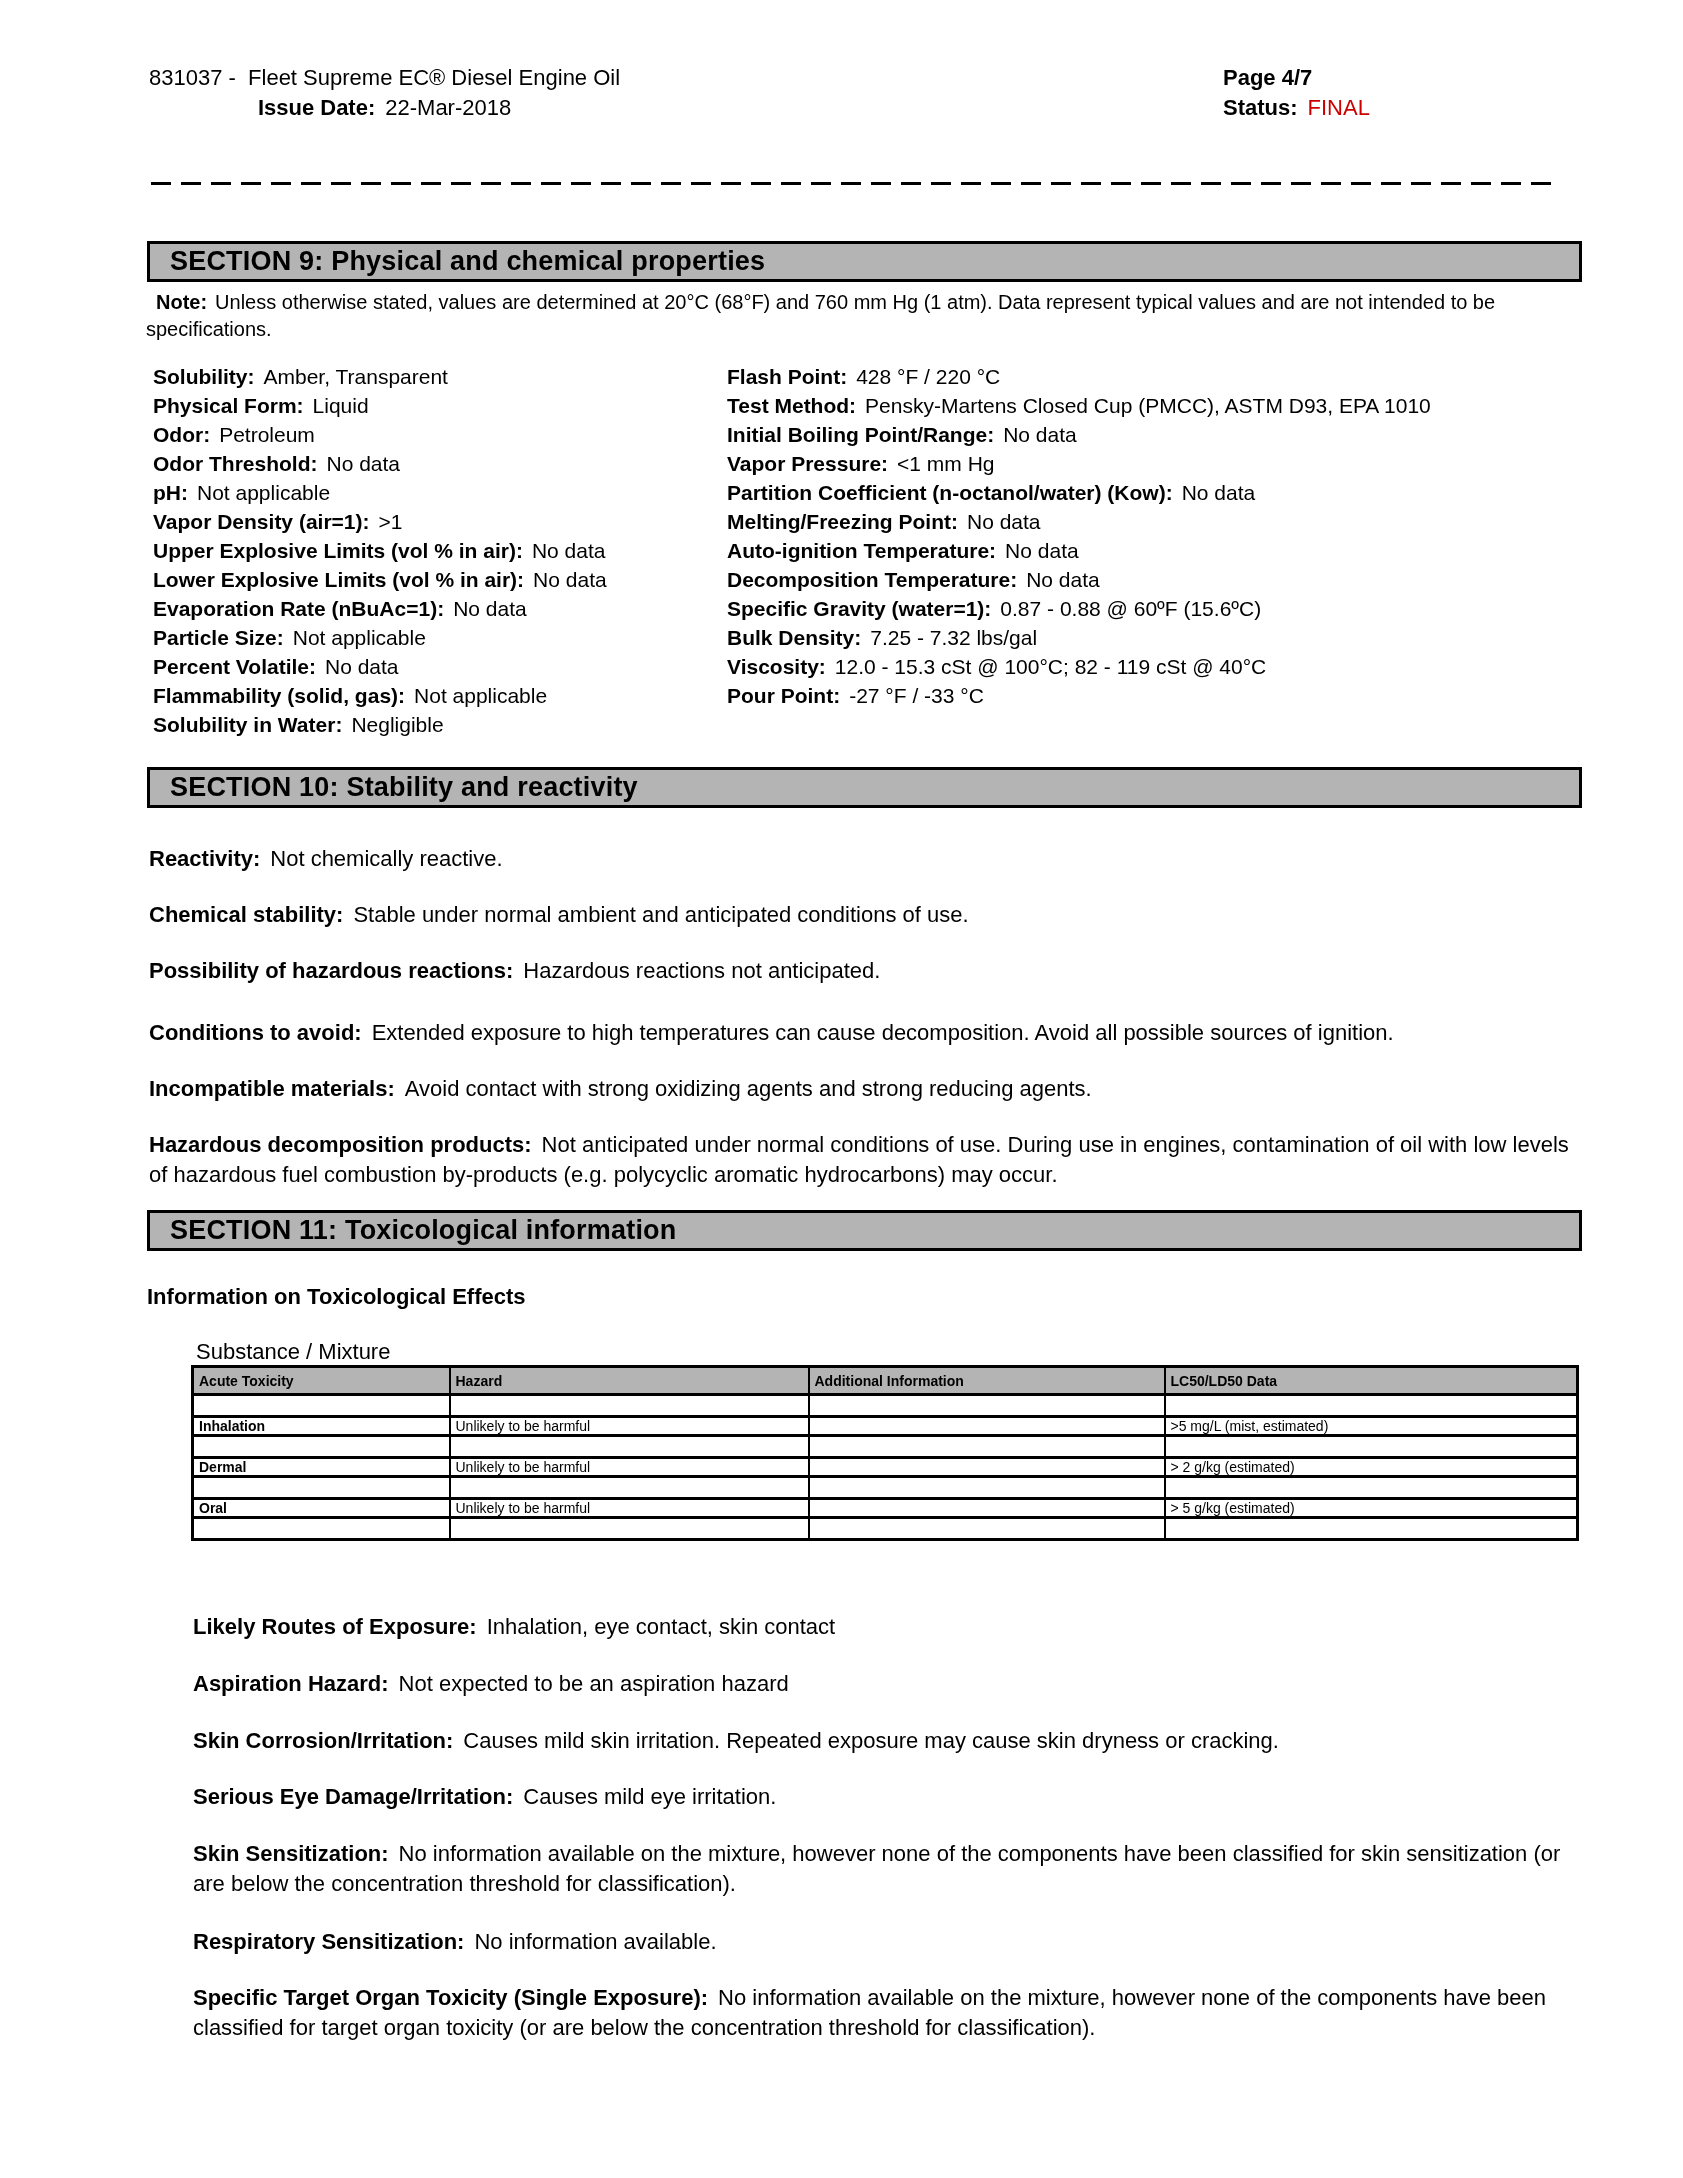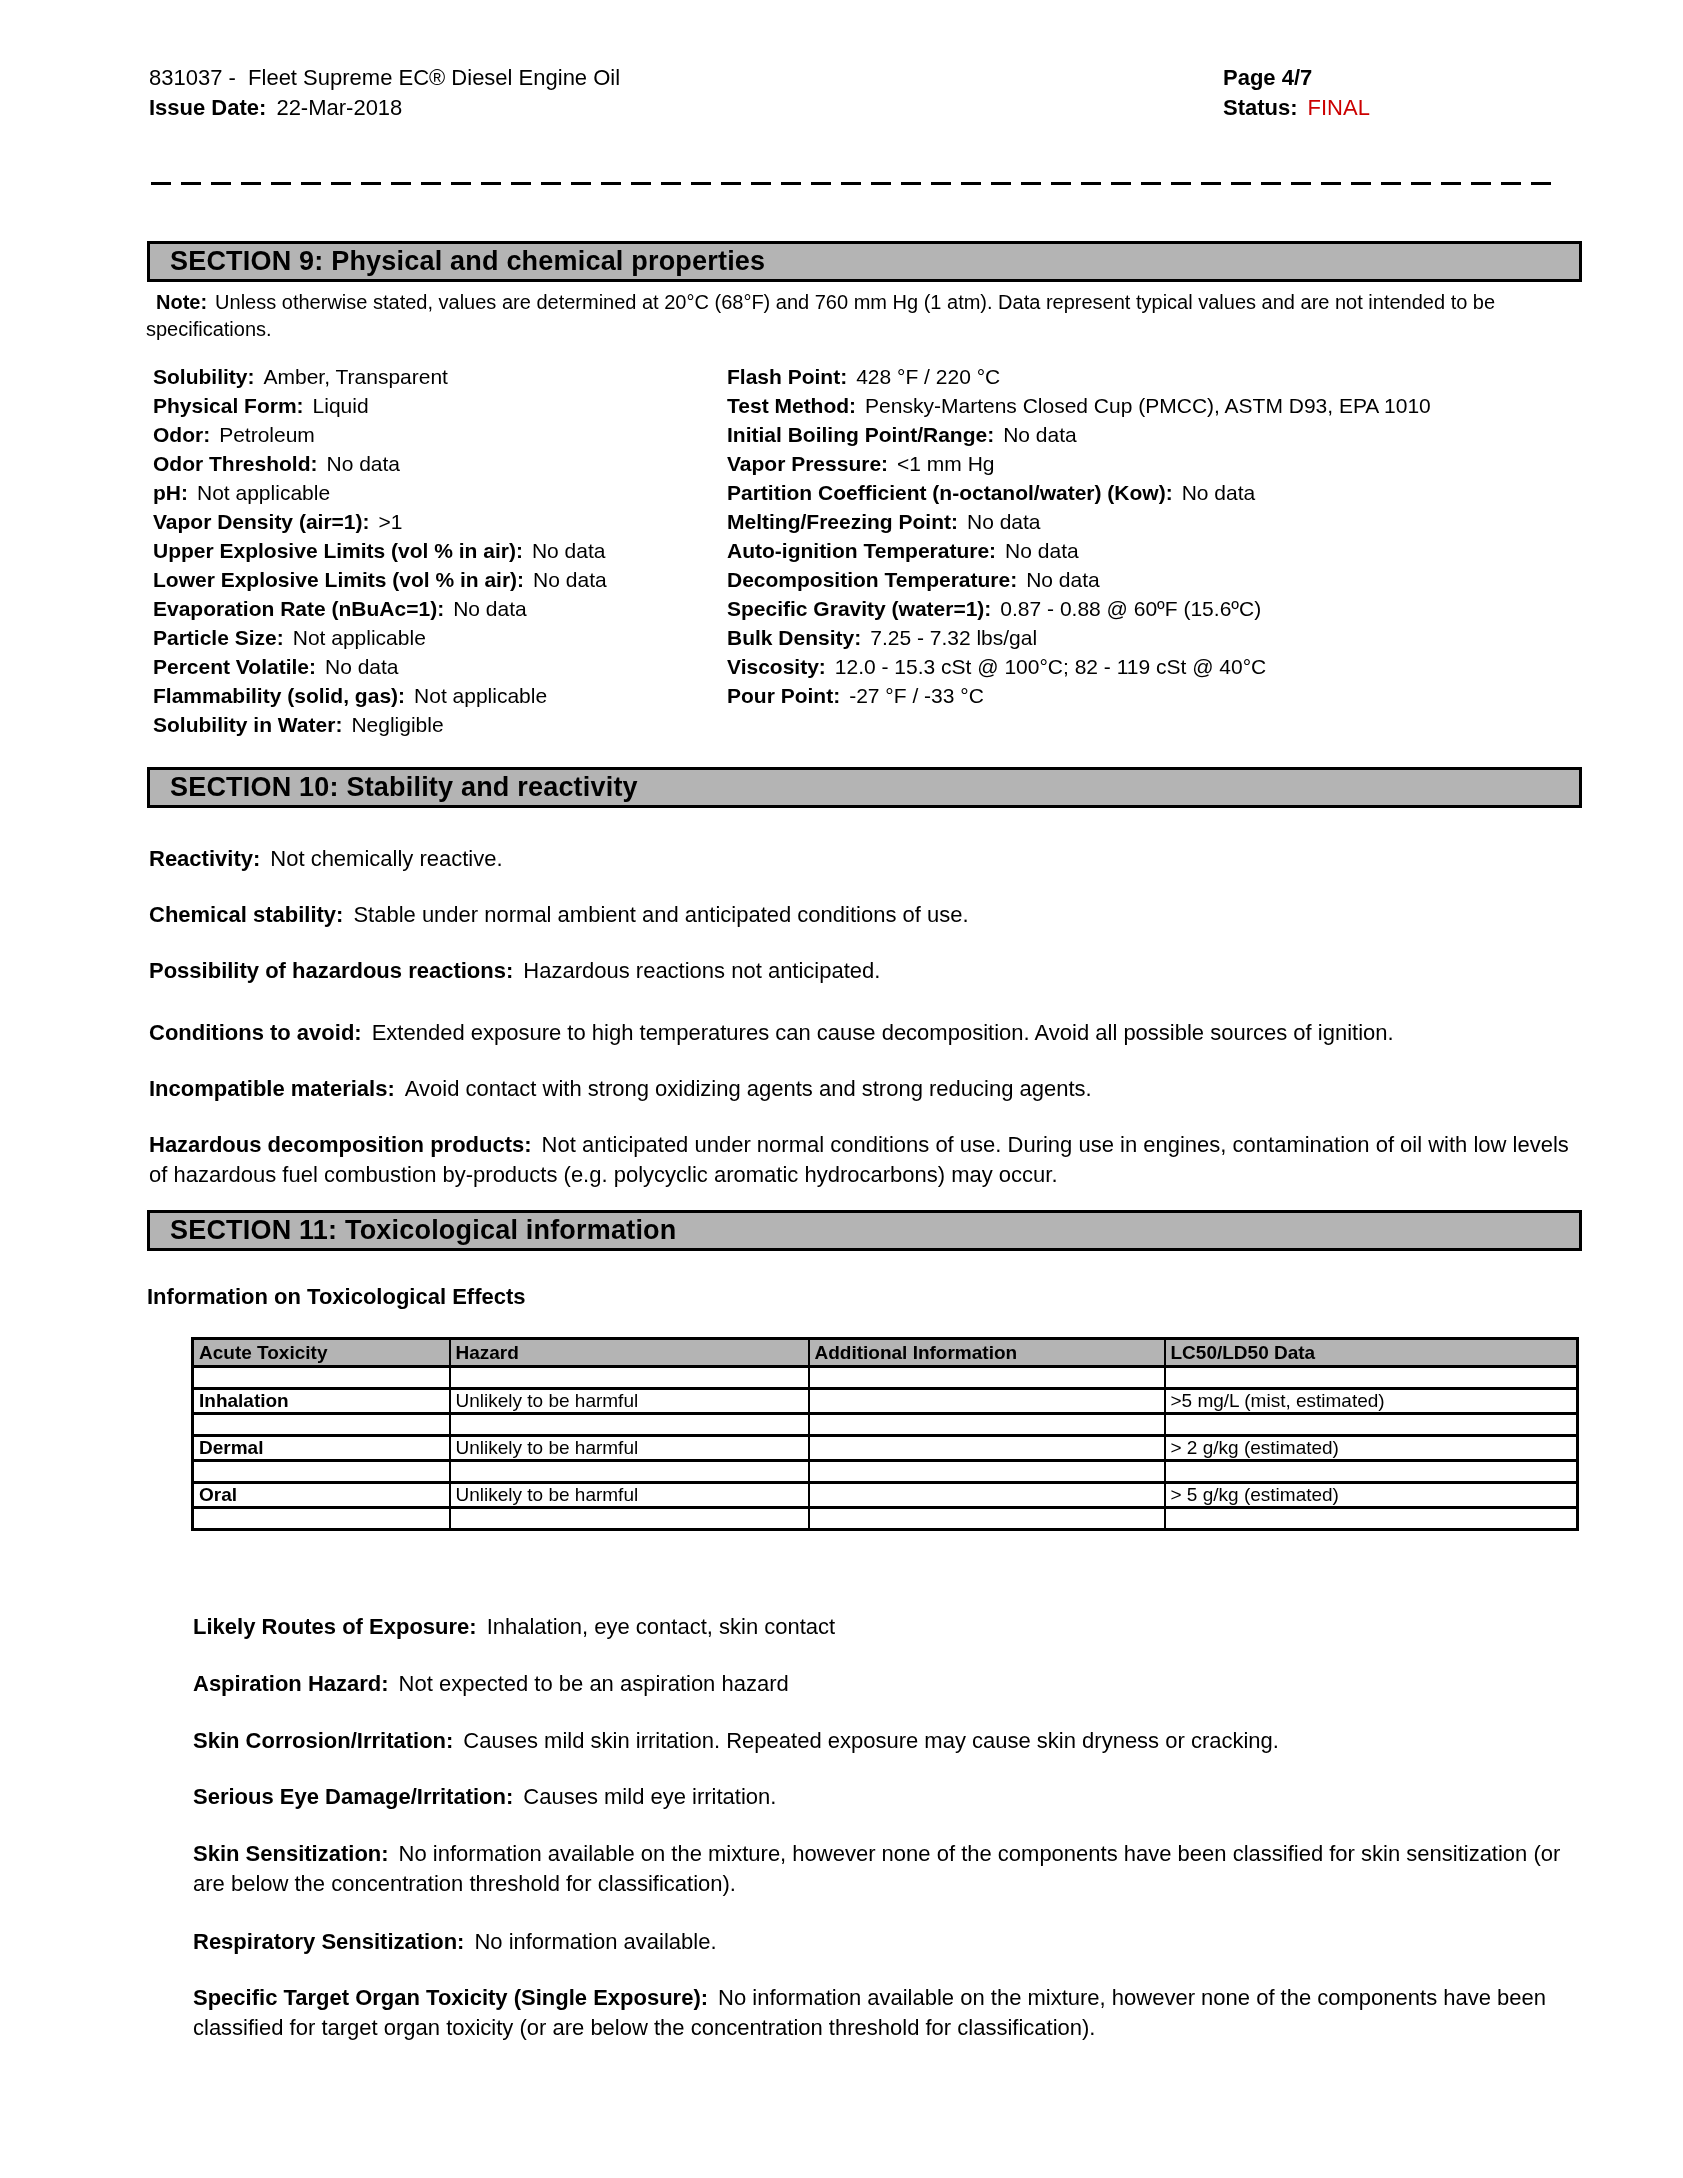--- a/index.html
+++ b/index.html
@@ -15,21 +15,21 @@
     color:var(--ink);
     font-family:"Liberation Sans","DejaVu Sans",sans-serif;
   }
   .abs{position:absolute;}
   .b{font-weight:bold;}
   .val{margin-left:10px;}
   .pre{white-space:pre-wrap;}
 
   
   .hdr{top:63px;font-size:22px;line-height:30px;}
-  .hdr-left{left:149px;}
+  .hdr-left{left:149px;text-align:center;}
   .hdr-right{left:1223px;}
   .status-final{color:var(--status-red);}
 
   .dashed-rule{
     left:151px;top:182px;width:1407px;height:3px;
     background:repeating-linear-gradient(to right,#000 0 20px,transparent 20px 30px);
   }
 
   
   .bar{
@@ -60,23 +60,23 @@
   
   .para{font-size:22px;line-height:30px;}
   .s10{left:149px;width:1440px;}
   .s11{left:193px;width:1381px;}
 
   .subtitle{left:147px;top:1284px;font-size:22px;font-weight:bold;}
   .table-title{left:196px;top:1339px;font-size:22px;font-weight:normal;}
 
   
   .tox{
-    left:191px;top:1337px;width:1386px;
+    left:191px;top:1365px;width:1386px;
     border-collapse:collapse;table-layout:fixed;
-    font-size:19px;
+    font-size:14px;
   }
   .tox th,.tox td{
     border-left:2px solid #000;border-right:2px solid #000;
     border-top:3px solid #000;border-bottom:3px solid #000;
     padding:0 0 0 5px;text-align:left;vertical-align:middle;
     overflow:hidden;white-space:nowrap;
   }
   .tox{border:3px solid #000;}
   .tox th{background:var(--bar-bg);height:28px;font-weight:bold;}
   .tox tr.sp td{height:22px;}

